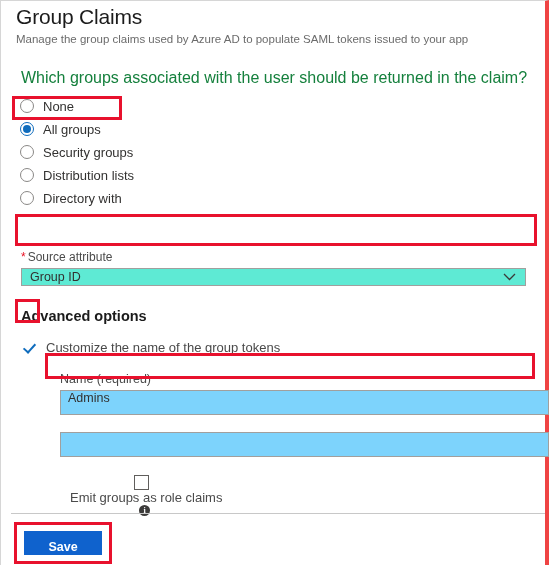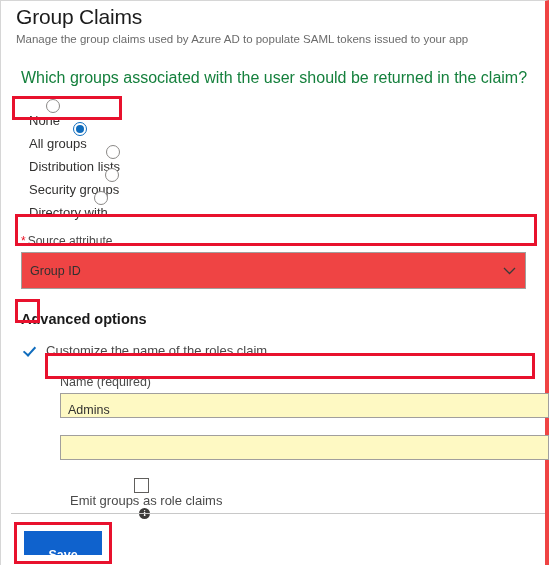--- a/index.html
+++ b/index.html
@@ -56,26 +56,25 @@
     margin: 22px 0 0 5px;
   }
 
   
   .radio-group {
     margin: 12px 0 0 4px;
   }
   .radio-row {
     position: relative;
     display: flex;
-    align-items: flex-end;
+    align-items: flex-start;
     height: 21px;
     margin: 0 0 2px 0;
     width: max-content;
     padding-right: 4px;
-    flex-direction: column;
   }
   .radio-dot {
     width: 14px;
     height: 14px;
     border-radius: 50%;
     border: 1px solid #8a8886;
     box-sizing: border-box;
     background: #ffffff;
     flex: 0 0 auto;
     position: relative;
@@ -106,40 +105,40 @@
   .annot {
     position: absolute;
     border: 3px solid #e8112d;
     box-sizing: border-box;
     pointer-events: none;
     z-index: 5;
   }
 
   
   .field-block {
-    margin-top: 22px;
+    margin-top: 38px;
     margin-left: 5px;
   }
   .field-label {
     font-size: 12px;
     color: #4a4a4a;
     margin-bottom: 4px;
   }
   .req-star {
     color: #e81123;
     font-size: 12px;
     margin-right: 2px;
   }
   .select-box {
     position: relative;
     width: 505px;
-    height: 37px;
+    height: 18px;
     box-sizing: border-box;
     border: 1px solid #a19f9d;
-    background: #ef4444;
+    background: #5eead4;
     display: flex;
     align-items: center;
     padding: 0 8px;
     font-size: 12.5px;
     color: #323130;
   }
   .chev {
     position: absolute;
     right: 9px;
     top: 50%;
@@ -199,27 +198,27 @@
   .sub-label {
     font-size: 12.5px;
     color: #4a4a4a;
     margin-bottom: 4px;
   }
   .text-input {
     width: 489px;
     height: 25px;
     box-sizing: border-box;
     border: 1px solid #a19f9d;
-    background: #fef9c3;
+    background: #7dd3fc;
     font-size: 12.5px;
     color: #323130;
     padding: 0 7px;
     font-family: inherit;
     display: flex;
-    align-items: flex-end;
+    align-items: flex-start;
   }
 
   .info-icon {
     display: inline-block;
     width: 11px;
     height: 11px;
     border-radius: 50%;
     background: #3b3a39;
     color: #ffffff;
     font-size: 8px;
@@ -247,21 +246,21 @@
     top: 530px;
     width: 78px;
     height: 24px;
     background: #0f62cd;
     color: #ffffff;
     font-size: 12.5px;
     font-weight: bold;
     border: none;
     font-family: inherit;
     cursor: pointer;
-    padding: 12px;
+    padding: 4px;
     line-height: 24px;
     text-align: center;
   }
 </style>
 </head>
 <body>
 
 <div class="panel">
 
   <div class="header">
@@ -280,26 +279,26 @@
         <span class="radio-label">None</span>
       </div>
 
       <div class="radio-row checked">
         <span class="radio-dot"></span>
         <span class="radio-label">All groups</span>
       </div>
 
       <div class="radio-row">
         <span class="radio-dot"></span>
+        <span class="radio-label">Security groups</span>
+      </div>
+
+      <div class="radio-row">
+        <span class="radio-dot"></span>
         <span class="radio-label">Distribution lists</span>
-      </div>
-
-      <div class="radio-row">
-        <span class="radio-dot"></span>
-        <span class="radio-label">Security groups</span>
       </div>
 
       <div class="radio-row">
         <span class="radio-dot"></span>
         <span class="radio-label">Directory with</span>
       </div>
 
     </div>
 
     <div class="field-block">
@@ -313,21 +312,21 @@
             <path d="M1 1.5 L6.5 7 L12 1.5" stroke="#3b3a39" stroke-width="1.3" fill="none"></path>
           </svg>
         </span>
       </div>
     </div>
 
     <div class="section-title">Advanced options</div>
 
     <div class="check-row">
       <span class="cbox checked"></span>
-      <span class="check-label">Customize the name of the roles claim</span>
+      <span class="check-label">Customize the name of the group tokens</span>
     </div>
 
     <div class="indent" style="margin-top:17px;">
       <div class="sub-label">Name (required)</div>
       <div class="text-input">
         <span>Admins</span>
       </div>
     </div>
 
     <div class="indent" style="margin-top:17px;">

